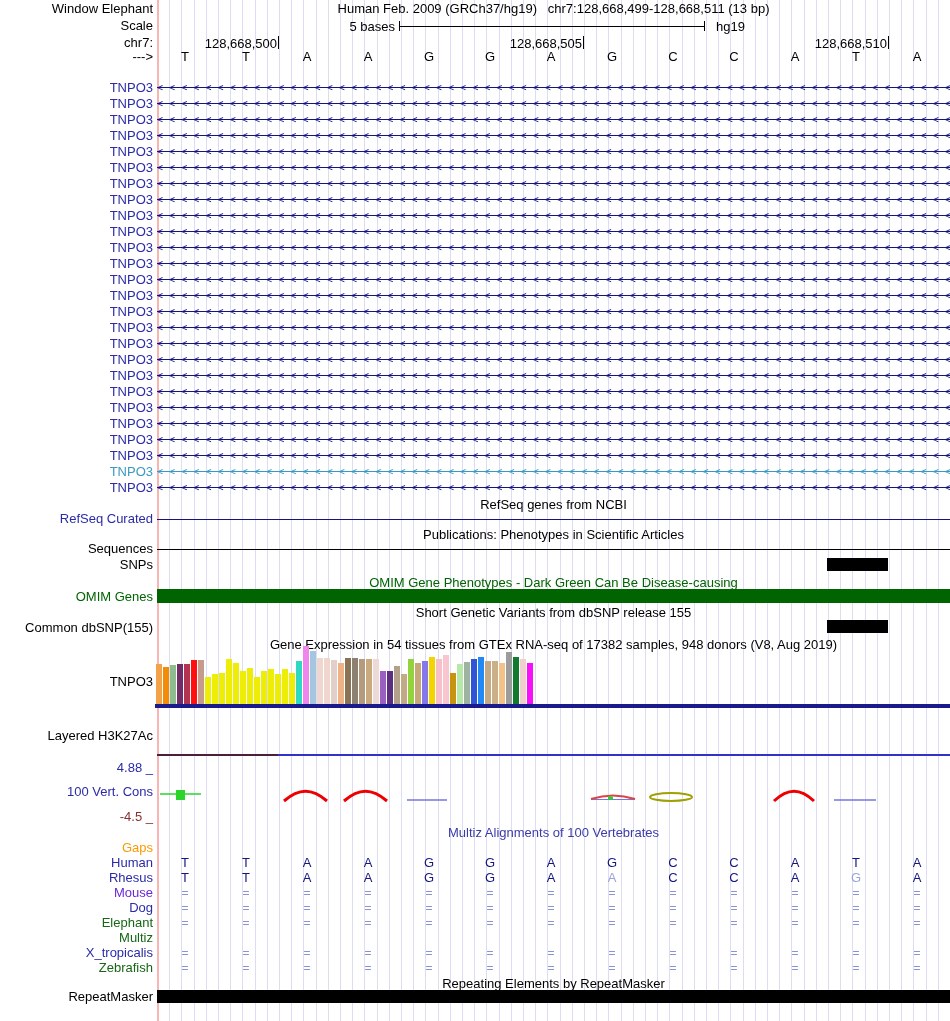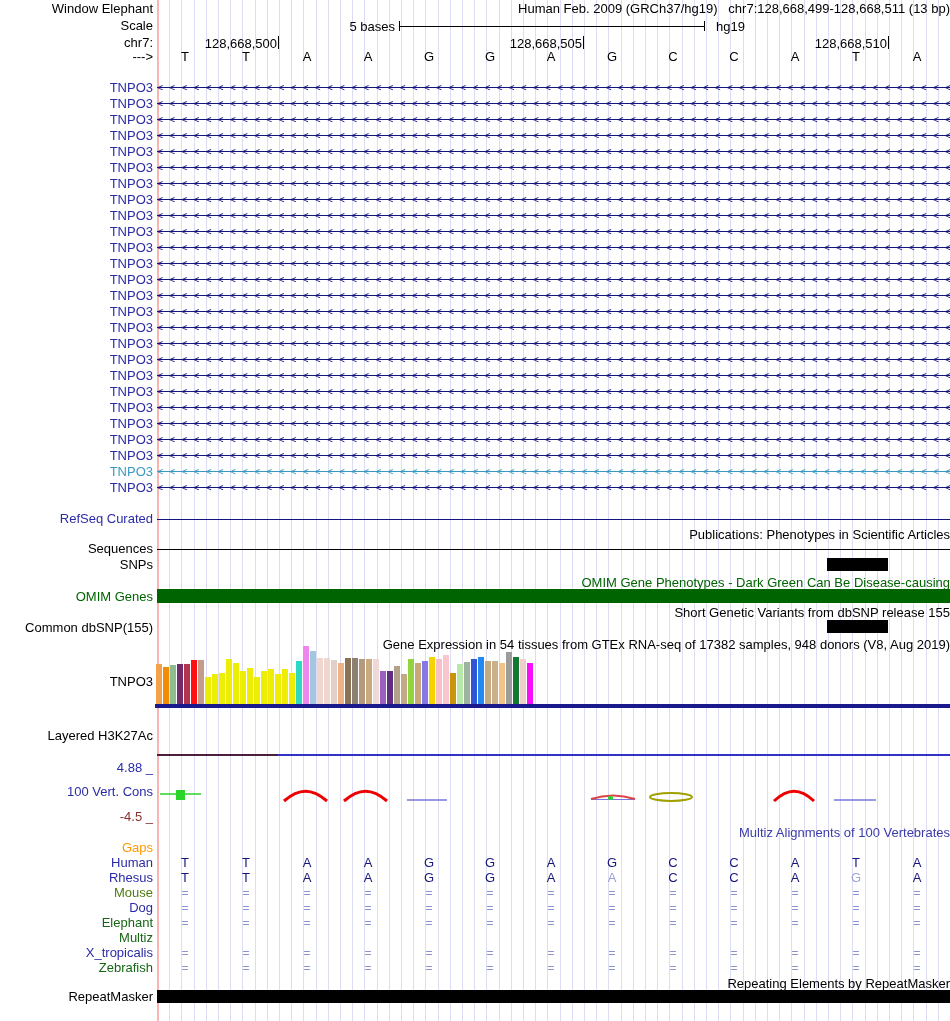--- a/index.html
+++ b/index.html
@@ -1,19 +1,19 @@
 <!DOCTYPE html>
 <html><head>
 <meta charset="utf-8">
 <style>
   html,body{margin:0;padding:0;background:#ffffff;}
   #app{position:relative;width:950px;height:1021px;background:#ffffff;overflow:hidden;
        font-family:"Liberation Sans",sans-serif;font-size:13px;color:#000;}
   .lbl{position:absolute;left:0;width:153px;text-align:right;white-space:nowrap;height:14px;line-height:14px;}
-  .ctitle{position:absolute;left:157px;width:793px;text-align:right;white-space:pre;height:14px;line-height:14px;}
+  .ctitle{position:absolute;left:157px;width:793px;text-align:center;white-space:pre;height:14px;line-height:14px;}
   .navy{color:#2b2ba8;}
   .dkgreen{color:#006400;}
   .dred{color:#8b3030;}
   .constitle{color:#5353c6;}
   .multizt{color:#3b3baa;}
   .grid{position:absolute;top:0;width:1px;height:1021px;background:#dcdcf2;}
   .pinkline{position:absolute;left:157px;top:0;width:2px;height:1021px;background:#fbb4b4;}
   .hline{position:absolute;height:1px;}
   .generow{position:absolute;left:157px;width:793px;height:16px;}
   .geneline{position:absolute;top:7px;left:0;right:0;height:1px;}
@@ -258,20 +258,21 @@
         <div class="geneline" style="background: rgb(58, 153, 194);"></div>
         <div class="chevrons">&lt;&lt;&lt;&lt;&lt;&lt;&lt;&lt;&lt;&lt;&lt;&lt;&lt;&lt;&lt;&lt;&lt;&lt;&lt;&lt;&lt;&lt;&lt;&lt;&lt;&lt;&lt;&lt;&lt;&lt;&lt;&lt;&lt;&lt;&lt;&lt;&lt;&lt;&lt;&lt;&lt;&lt;&lt;&lt;&lt;&lt;&lt;&lt;&lt;&lt;&lt;&lt;&lt;&lt;&lt;&lt;&lt;&lt;&lt;&lt;&lt;&lt;&lt;&lt;&lt;&lt;</div>
       </div>
       <div class="lbl" style="top: 481px; color: rgb(43, 43, 168);">TNPO3</div>
       <div class="generow" style="top: 480px; color: rgb(21, 21, 126);">
         <div class="geneline" style="background: rgb(21, 21, 126);"></div>
         <div class="chevrons">&lt;&lt;&lt;&lt;&lt;&lt;&lt;&lt;&lt;&lt;&lt;&lt;&lt;&lt;&lt;&lt;&lt;&lt;&lt;&lt;&lt;&lt;&lt;&lt;&lt;&lt;&lt;&lt;&lt;&lt;&lt;&lt;&lt;&lt;&lt;&lt;&lt;&lt;&lt;&lt;&lt;&lt;&lt;&lt;&lt;&lt;&lt;&lt;&lt;&lt;&lt;&lt;&lt;&lt;&lt;&lt;&lt;&lt;&lt;&lt;&lt;&lt;&lt;&lt;&lt;&lt;</div>
       </div>
     </div>
 
+  <div class="ctitle" style="top:498px">RefSeq genes from NCBI</div>
   <div class="lbl navy" style="top:512px">RefSeq Curated</div>
   <div class="hline" style="left:157px;top:519px;width:793px;background:#15157e"></div>
 
   <div class="ctitle" style="top:528px">Publications: Phenotypes in Scientific Articles</div>
   <div class="lbl" style="top:542px">Sequences</div>
   <div class="hline" style="left:157px;top:549px;width:793px;background:#000"></div>
 
   <div class="lbl" style="top:558px">SNPs</div>
   <div class="rect" style="left:827px;top:558px;width:61px;height:13px;background:#000"></div>
 
@@ -388,21 +389,21 @@
       <div class="basecell" style="left: 338px; top: 871px; color: rgb(21, 21, 126); font-size: 13px;">A</div>
       <div class="basecell" style="left: 399px; top: 871px; color: rgb(21, 21, 126); font-size: 13px;">G</div>
       <div class="basecell" style="left: 460px; top: 871px; color: rgb(21, 21, 126); font-size: 13px;">G</div>
       <div class="basecell" style="left: 521px; top: 871px; color: rgb(21, 21, 126); font-size: 13px;">A</div>
       <div class="basecell" style="left: 582px; top: 871px; color: rgb(154, 162, 214); font-size: 13px;">A</div>
       <div class="basecell" style="left: 643px; top: 871px; color: rgb(21, 21, 126); font-size: 13px;">C</div>
       <div class="basecell" style="left: 704px; top: 871px; color: rgb(21, 21, 126); font-size: 13px;">C</div>
       <div class="basecell" style="left: 765px; top: 871px; color: rgb(21, 21, 126); font-size: 13px;">A</div>
       <div class="basecell" style="left: 826px; top: 871px; color: rgb(154, 162, 214); font-size: 13px;">G</div>
       <div class="basecell" style="left: 887px; top: 871px; color: rgb(21, 21, 126); font-size: 13px;">A</div>
-      <div class="lbl" style="top: 886px; color: #4d7c0f;">Mouse</div>
+      <div class="lbl" style="top: 886px; color: #6d28d9;">Mouse</div>
       <div class="basecell" style="left: 155px; top: 886px; color: rgb(138, 147, 207); font-size: 12px;">=</div>
       <div class="basecell" style="left: 216px; top: 886px; color: rgb(138, 147, 207); font-size: 12px;">=</div>
       <div class="basecell" style="left: 277px; top: 886px; color: rgb(138, 147, 207); font-size: 12px;">=</div>
       <div class="basecell" style="left: 338px; top: 886px; color: rgb(138, 147, 207); font-size: 12px;">=</div>
       <div class="basecell" style="left: 399px; top: 886px; color: rgb(138, 147, 207); font-size: 12px;">=</div>
       <div class="basecell" style="left: 460px; top: 886px; color: rgb(138, 147, 207); font-size: 12px;">=</div>
       <div class="basecell" style="left: 521px; top: 886px; color: rgb(138, 147, 207); font-size: 12px;">=</div>
       <div class="basecell" style="left: 582px; top: 886px; color: rgb(138, 147, 207); font-size: 12px;">=</div>
       <div class="basecell" style="left: 643px; top: 886px; color: rgb(138, 147, 207); font-size: 12px;">=</div>
       <div class="basecell" style="left: 704px; top: 886px; color: rgb(138, 147, 207); font-size: 12px;">=</div>

